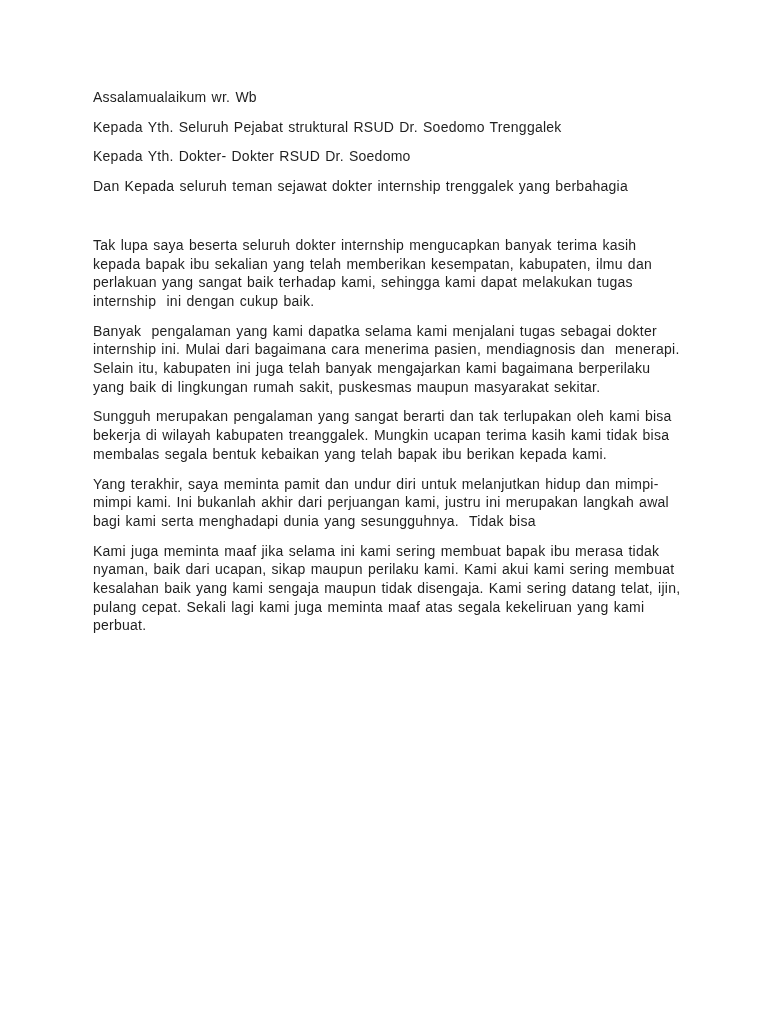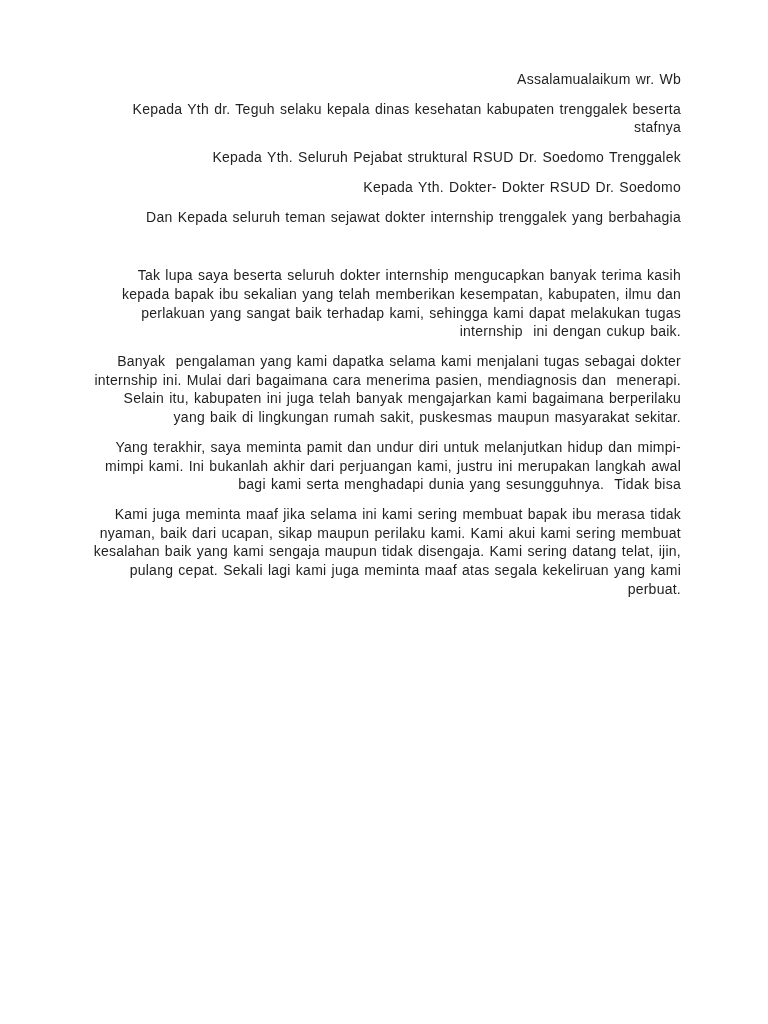--- a/index.html
+++ b/index.html
@@ -11,51 +11,51 @@
     position: relative;
     width: 768px;
     height: 1024px;
     background: #ffffff;
     overflow: hidden;
     font-family: "Liberation Sans", "DejaVu Sans", sans-serif;
   }
   .text-block {
     position: absolute;
     left: 93px;
-    top: 70px;
+    top: 88px;
     width: 588px;
     color: #1f1f1f;
     font-size: 14px;
     line-height: 18.7px;
     letter-spacing: 0.25px;
     word-spacing: 1px;
-    text-align: right;
+    text-align: left;
   }
   .para {
     margin: 0 0 11px 0;
     white-space: pre-wrap;
   }
   .section-gap {
     height: 29px;
   }
 </style>
 </head>
 <body>
 
 <div class="page">
   <div class="text-block">
 
     <p class="para">Assalamualaikum wr. Wb</p>
 
-    <p class="para">Kepada Yth dr. Teguh selaku kepala dinas kesehatan kabupaten trenggalek beserta stafnya</p>
     <p class="para">Kepada Yth. Seluruh Pejabat struktural RSUD Dr. Soedomo Trenggalek</p>
     <p class="para">Kepada Yth. Dokter- Dokter RSUD Dr. Soedomo</p>
     <p class="para">Dan Kepada seluruh teman sejawat dokter internship trenggalek yang berbahagia</p>
 
     <div class="section-gap"></div>
 
     <p class="para">Tak lupa saya beserta seluruh dokter internship mengucapkan banyak terima kasih kepada bapak ibu sekalian yang telah memberikan kesempatan, kabupaten, ilmu dan perlakuan yang sangat baik terhadap kami, sehingga kami dapat melakukan tugas internship  ini dengan cukup baik.</p>
     <p class="para">Banyak  pengalaman yang kami dapatka selama kami menjalani tugas sebagai dokter internship ini. Mulai dari bagaimana cara menerima pasien, mendiagnosis dan  menerapi. Selain itu, kabupaten ini juga telah banyak mengajarkan kami bagaimana berperilaku yang baik di lingkungan rumah sakit, puskesmas maupun masyarakat sekitar.</p>
+    <p class="para">Sungguh merupakan pengalaman yang sangat berarti dan tak terlupakan oleh kami bisa bekerja di wilayah kabupaten treanggalek. Mungkin ucapan terima kasih kami tidak bisa membalas segala bentuk kebaikan yang telah bapak ibu berikan kepada kami.</p>
     <p class="para">Yang terakhir, saya meminta pamit dan undur diri untuk melanjutkan hidup dan mimpi-mimpi kami. Ini bukanlah akhir dari perjuangan kami, justru ini merupakan langkah awal bagi kami serta menghadapi dunia yang sesungguhnya.  Tidak bisa</p>
     <p class="para">Kami juga meminta maaf jika selama ini kami sering membuat bapak ibu merasa tidak nyaman, baik dari ucapan, sikap maupun perilaku kami. Kami akui kami sering membuat kesalahan baik yang kami sengaja maupun tidak disengaja. Kami sering datang telat, ijin, pulang cepat. Sekali lagi kami juga meminta maaf atas segala kekeliruan yang kami perbuat.</p>
 
   </div>
 </div>
 
 </body></html>

